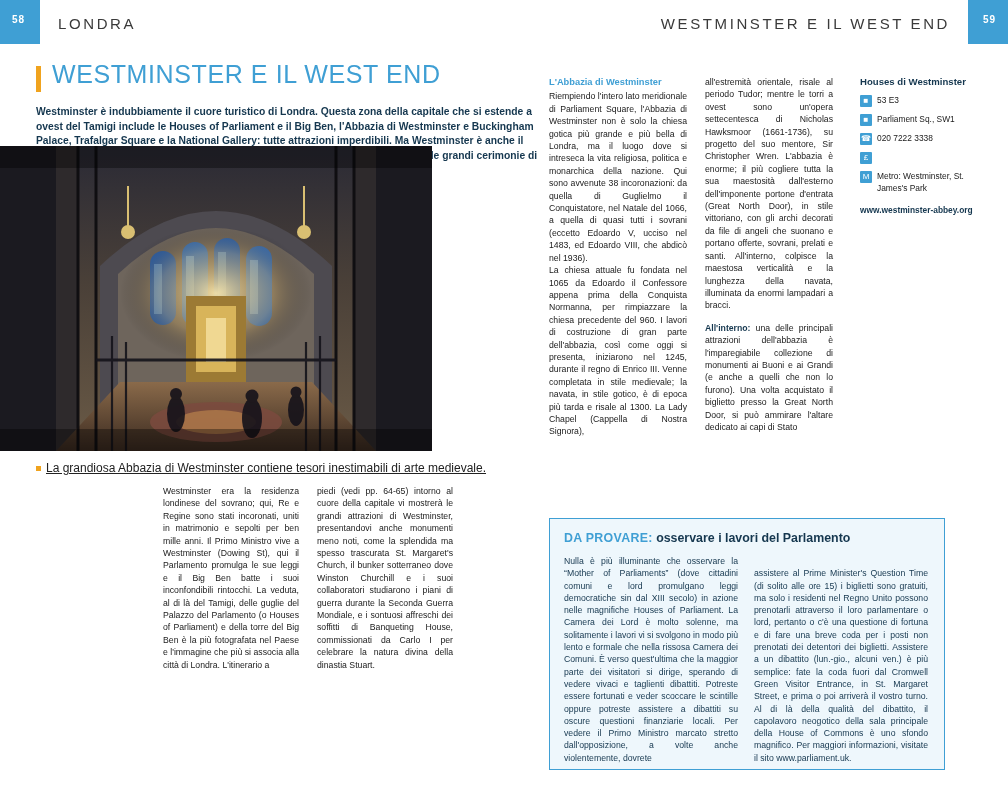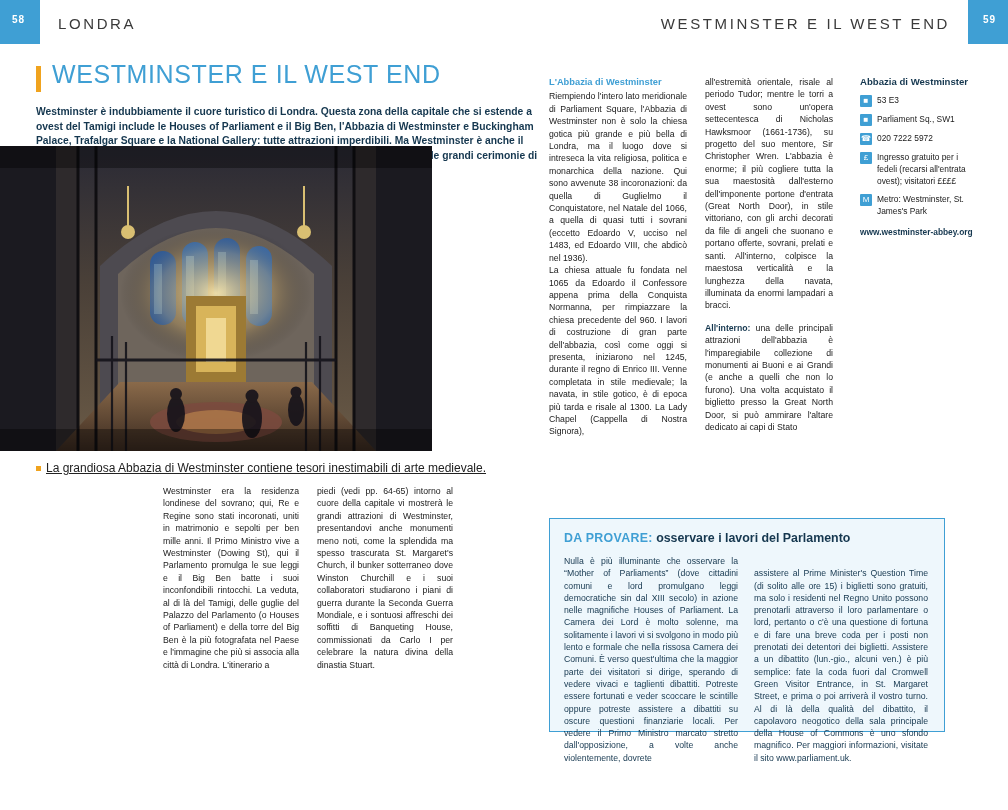--- a/index.html
+++ b/index.html
@@ -195,21 +195,21 @@
     font-size: 8.4px;
     line-height: 11px;
   }
 
   
   .tipbox {
     position: absolute;
     left: 549px;
     top: 518px;
     width: 396px;
-    height: 214px;
+    height: 252px;
     border: 1.4px solid #3f9fd4;
     background: #eef7fc;
     box-sizing: border-box;
     padding: 12px 14px 10px 14px;
   }
   .tipbox-head {
     font-size: 12.4px;
     line-height: 14px;
     margin-bottom: 10px;
   }
@@ -355,40 +355,39 @@
     <p>Riempiendo l'intero lato meridionale di Parliament Square, l'Abbazia di Westminster non è solo la chiesa gotica più grande e più bella di Londra, ma il luogo dove si intreseca la vita religiosa, politica e monarchica della nazione. Qui sono avvenute 38 incoronazioni: da quella di Guglielmo il Conquistatore, nel Natale del 1066, a quella di quasi tutti i sovrani (eccetto Edoardo V, ucciso nel 1483, ed Edoardo VIII, che abdicò nel 1936).</p>
     <p>La chiesa attuale fu fondata nel 1065 da Edoardo il Confessore appena prima della Conquista Normanna, per rimpiazzare la chiesa precedente del 960. I lavori di costruzione di gran parte dell'abbazia, così come oggi si presenta, iniziarono nel 1245, durante il regno di Enrico III. Venne completata in stile medievale; la navata, in stile gotico, è di epoca più tarda e risale al 1300. La Lady Chapel (Cappella di Nostra Signora),</p>
   </div>
 
   <div class="col colB">
     <p>all'estremità orientale, risale al periodo Tudor; mentre le torri a ovest sono un'opera settecentesca di Nicholas Hawksmoor (1661-1736), su progetto del suo mentore, Sir Christopher Wren. L'abbazia è enorme; il più cogliere tutta la sua maestosità dall'esterno dell'imponente portone d'entrata (Great North Door), in stile vittoriano, con gli archi decorati da file di angeli che suonano e portano offerte, sovrani, prelati e santi. All'interno, colpisce la maestosa verticalità e la lunghezza della navata, illuminata da enormi lampadari a bracci.</p>
     <p style="margin-top:10px;"><span class="subhead-inline">All'interno:</span><span> una delle principali attrazioni dell'abbazia è l'imparegiabile collezione di monumenti ai Buoni e ai Grandi (e anche a quelli che non lo furono). Una volta acquistato il biglietto presso la Great North Door, si può ammirare l'altare dedicato ai capi di Stato</span></p>
   </div>
 
   <div class="info">
-    <div class="info-title">Abbazia di Westminster</div>
+    <div class="info-title">Houses di Westminster</div>
 
     <div class="info-row">
       <div class="info-ico">■</div>
       <div class="info-txt">53 E3</div>
     </div>
 
     <div class="info-row">
       <div class="info-ico">■</div>
       <div class="info-txt">Parliament Sq., SW1</div>
     </div>
 
     <div class="info-row">
       <div class="info-ico">☎</div>
-      <div class="info-txt">020 7222 5972</div>
+      <div class="info-txt">020 7222 3338</div>
     </div>
 
     <div class="info-row">
       <div class="info-ico">£</div>
-      <div class="info-txt">Ingresso gratuito per i fedeli (recarsi all'entrata ovest); visitatori ££££</div>
     </div>
 
     <div class="info-row">
       <div class="info-ico">M</div>
       <div class="info-txt">Metro: Westminster, St. James's Park</div>
     </div>
 
     <div class="info-web">www.westminster-abbey.org</div>
   </div>
 

